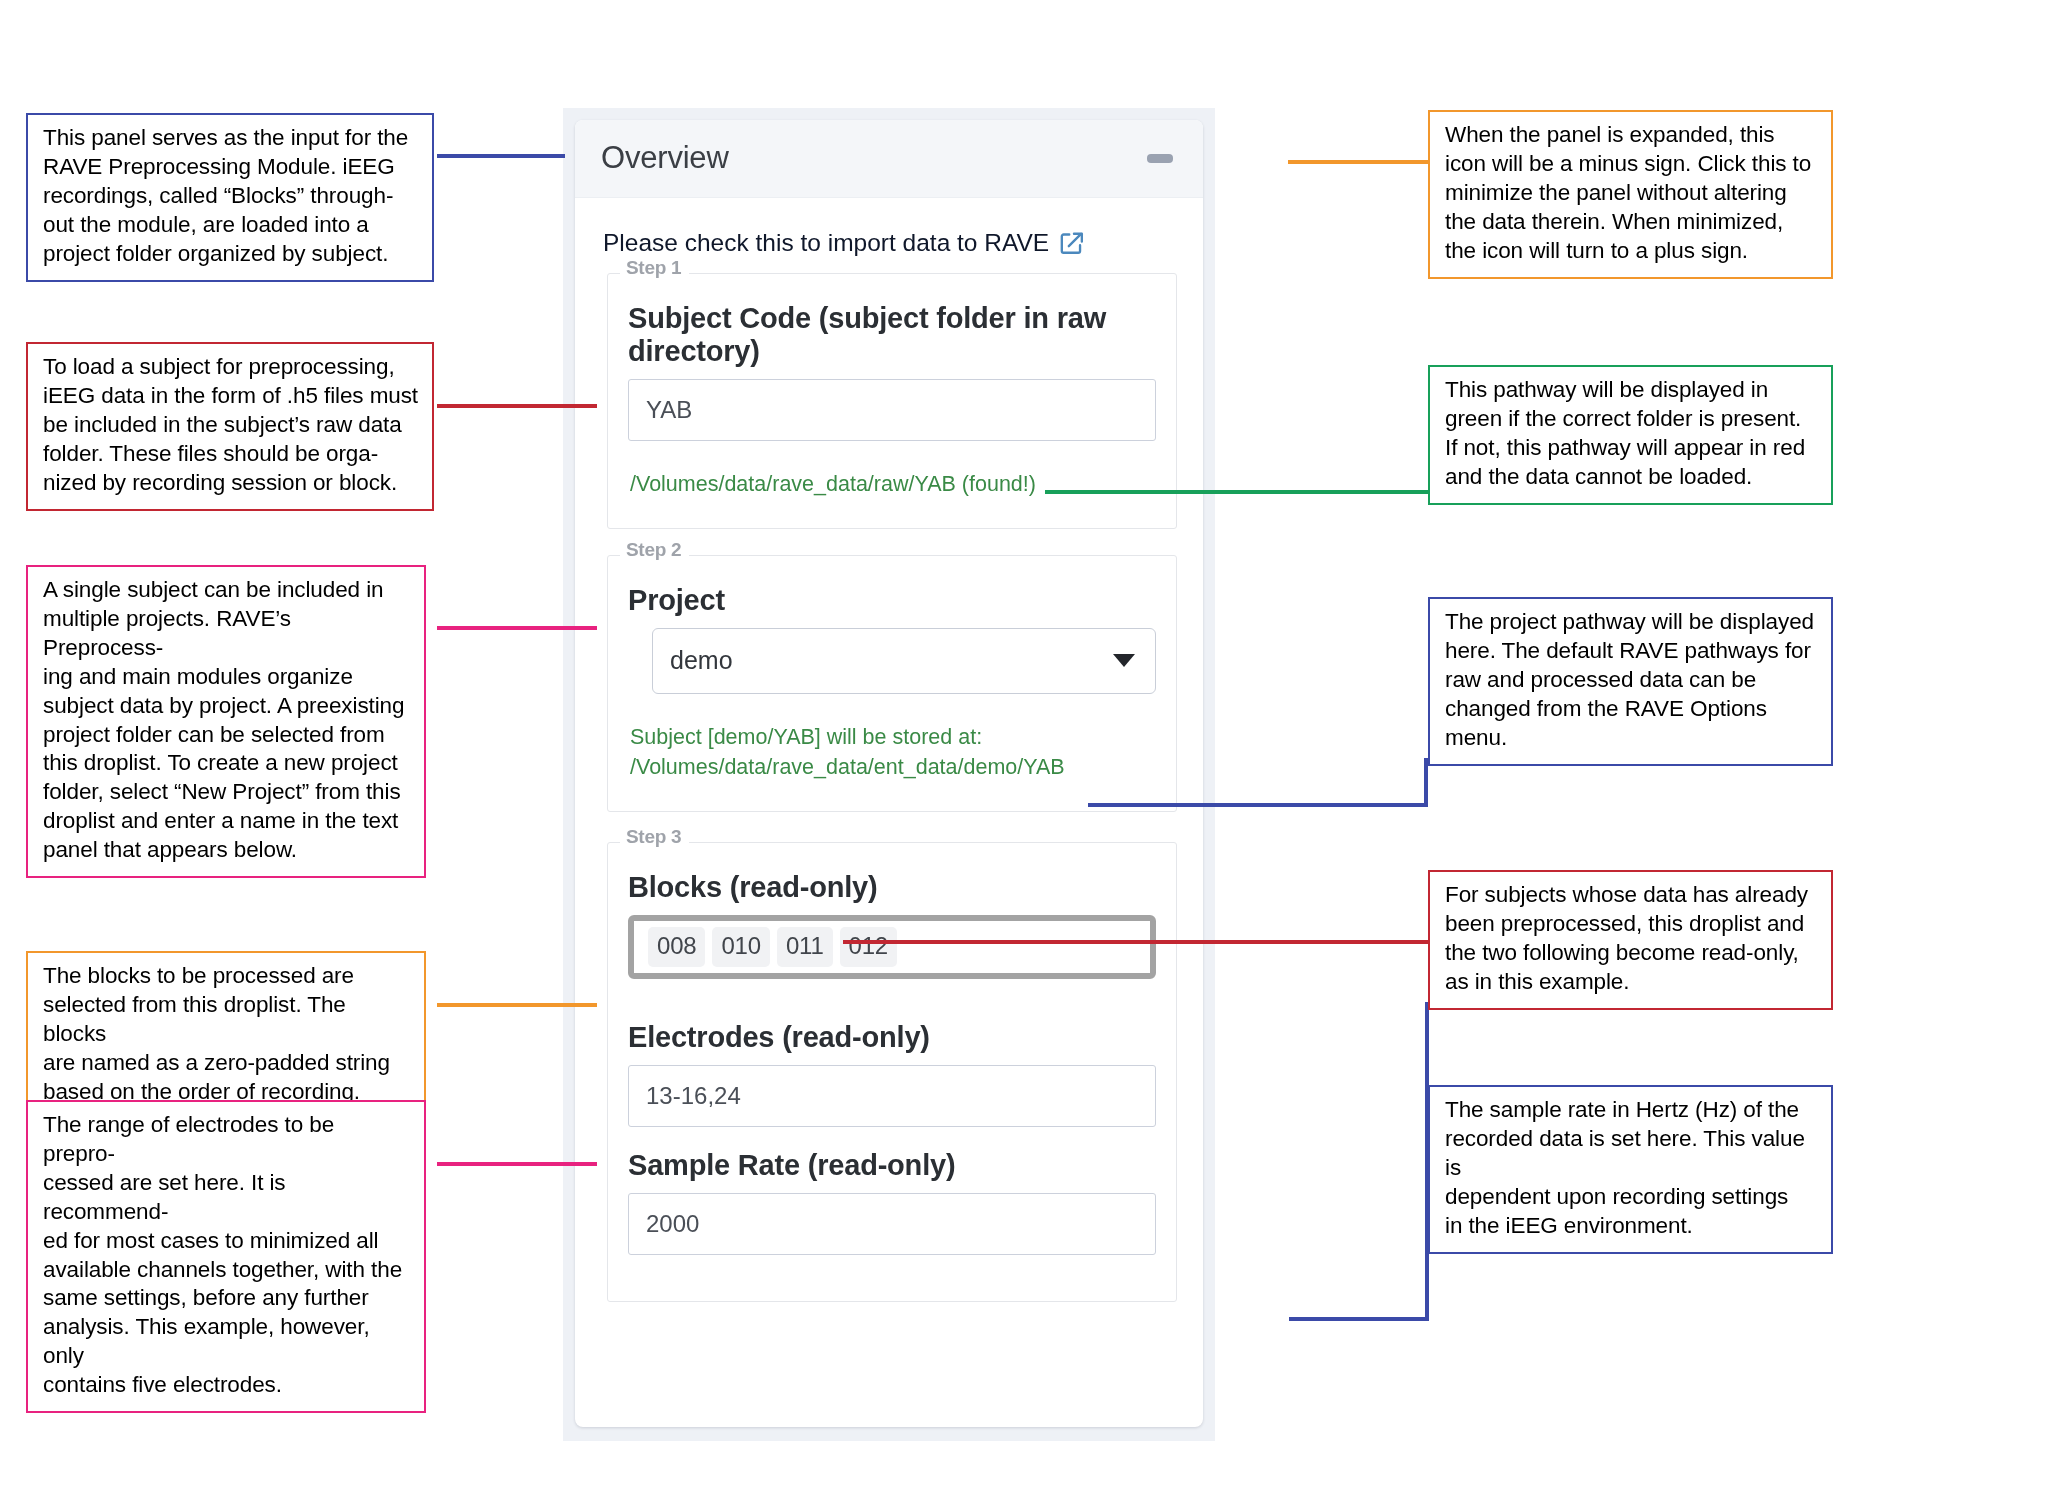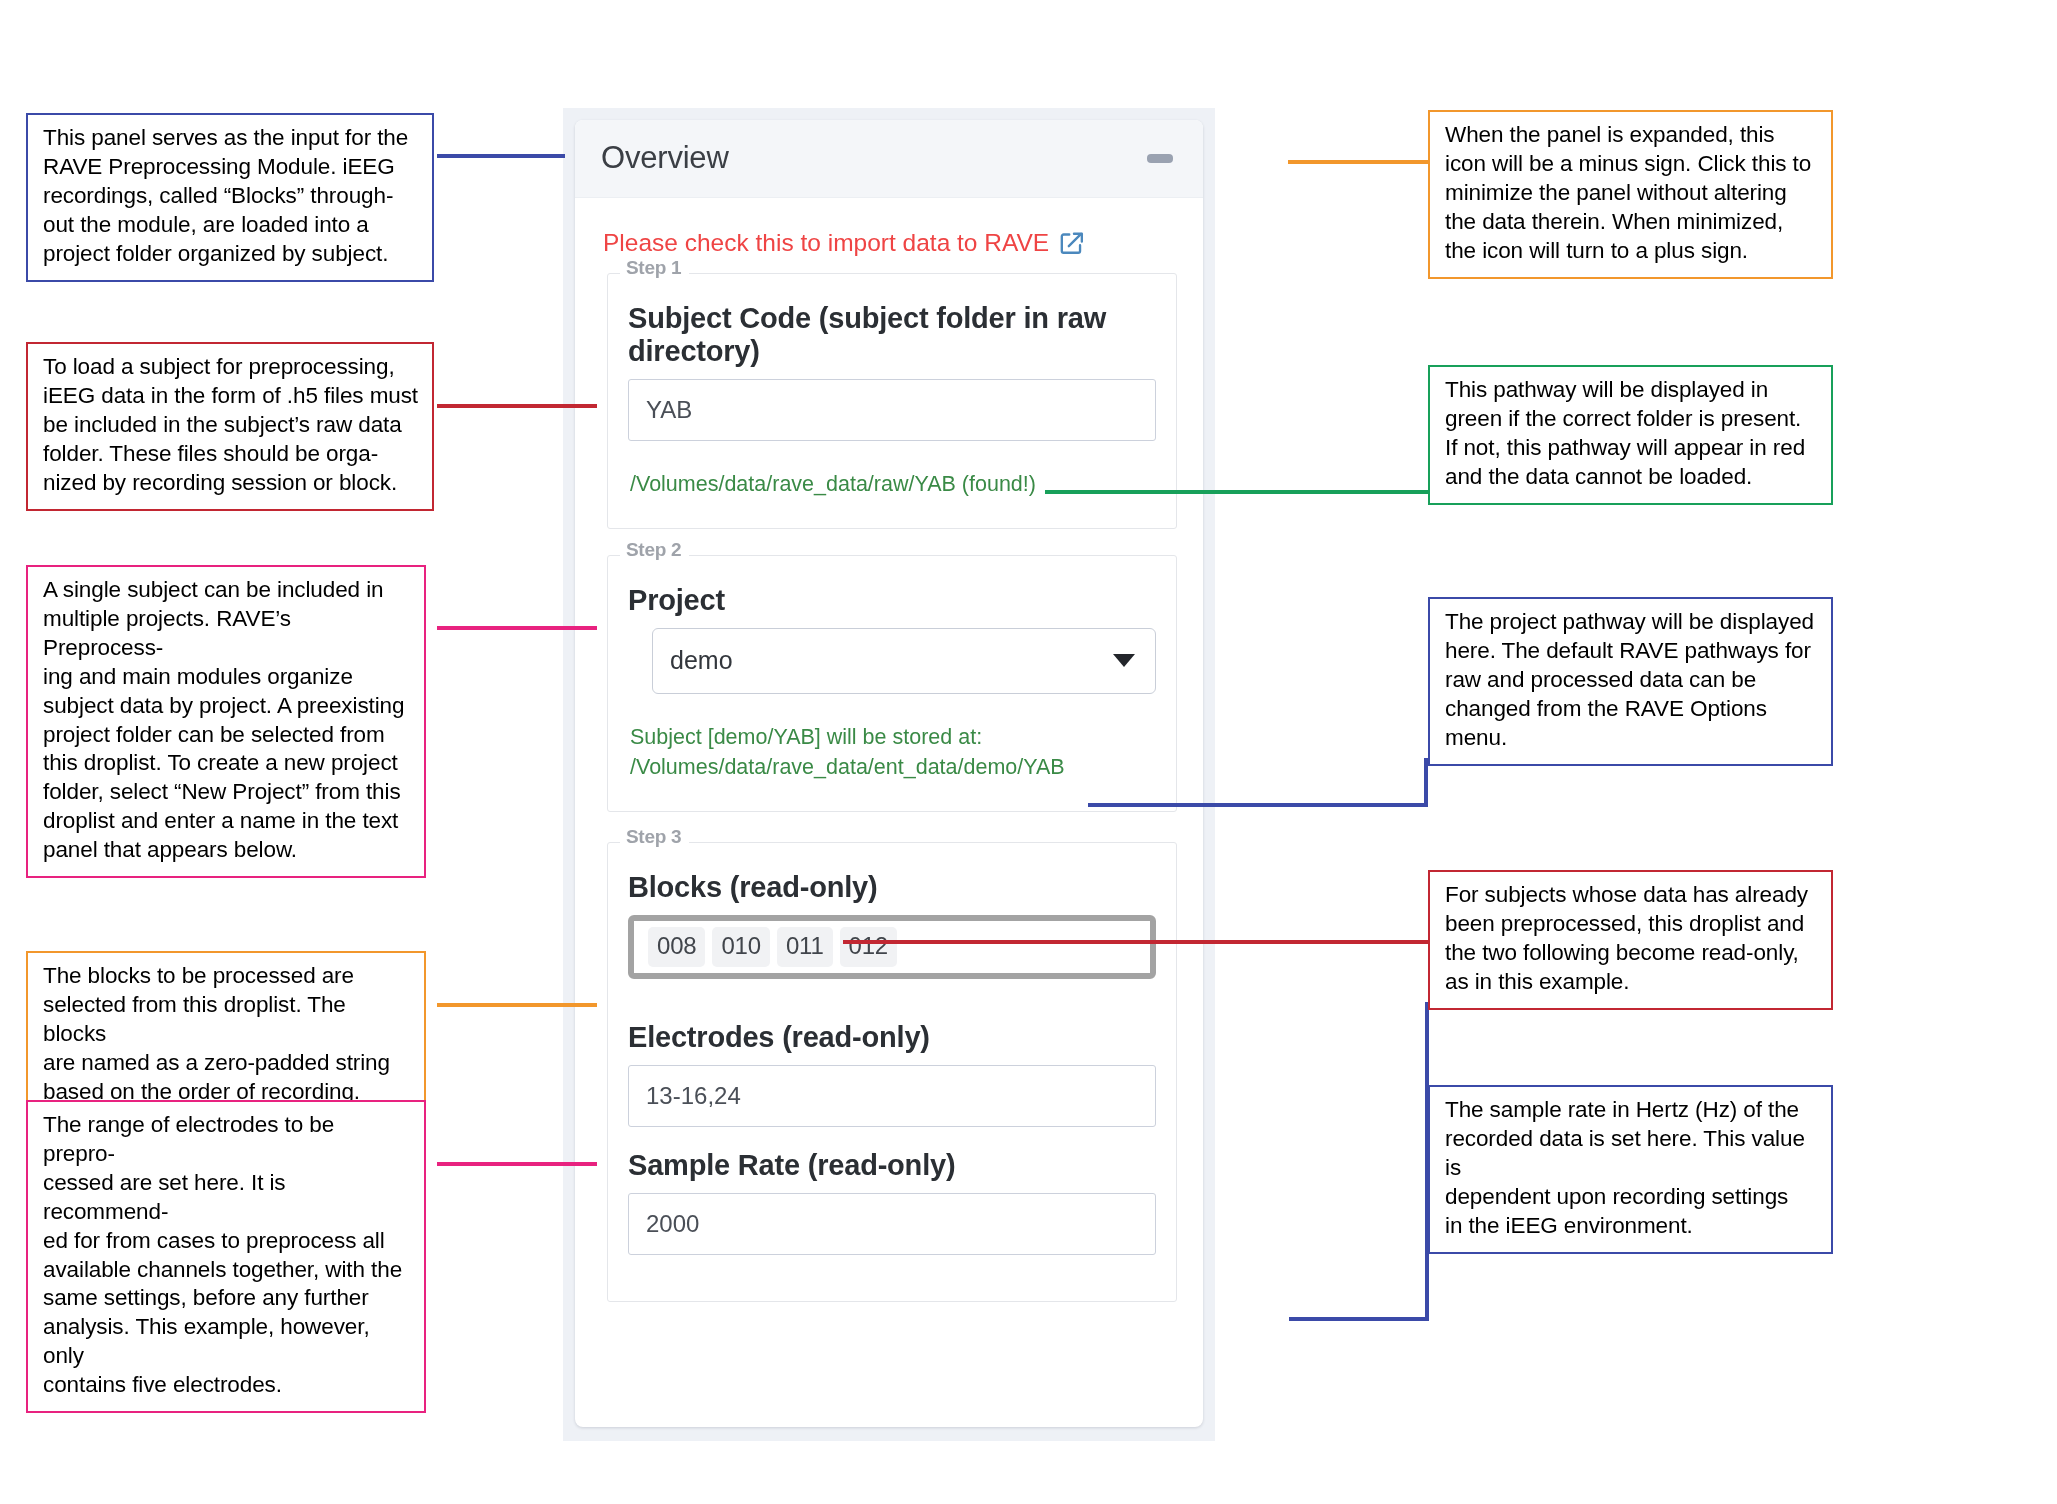--- a/index.html
+++ b/index.html
@@ -72,21 +72,21 @@
     width: 26px; height: 9px;
     background: #9aa2b1;
     border-radius: 4px;
     margin-right: 4px;
   }
   #panel-body {
     padding: 24px 26px 10px 26px;
     flex: 1;
   }
   .import-link {
-    color: #ef4444;
+    color: #0f172a;
     font-size: 24.5px;
     display: flex;
     align-items: center;
     gap: 9px;
     margin: 7px 0 16px 2px;
     cursor: pointer;
   }
   .ext-icon { display: inline-block; line-height: 0; }
 
   
@@ -300,21 +300,21 @@
   <div class="callout" id="cal-L3" style="left: 26px; top: 908px; width: 400px; border-color: rgb(242, 151, 44); margin-top: 43px;">
       <p>The blocks to be processed are</p>
       <p>selected from this droplist. The blocks</p>
       <p>are named as a zero-padded string</p>
       <p>based on the order of recording.</p>
     </div>
 
   <div class="callout" id="cal-L4" style="left: 26px; top: 1100px; width: 400px; border-color: rgb(232, 34, 127);">
       <p>The range of electrodes to be prepro-</p>
       <p>cessed are set here. It is recommend-</p>
-      <p>ed for from cases to preprocess all</p>
+      <p>ed for most cases to minimized all</p>
       <p>available channels together, with the</p>
       <p>same settings, before any further</p>
       <p>analysis. This example, however, only</p>
       <p>contains five electrodes.</p>
     </div>
 
   <div class="callout" id="cal-R0" style="left: 1428px; top: 110px; width: 405px; border-color: rgb(242, 151, 44);">
       <p>When the panel is expanded, this</p>
       <p>icon will be a minus sign. Click this to</p>
       <p>minimize the panel without altering</p>

